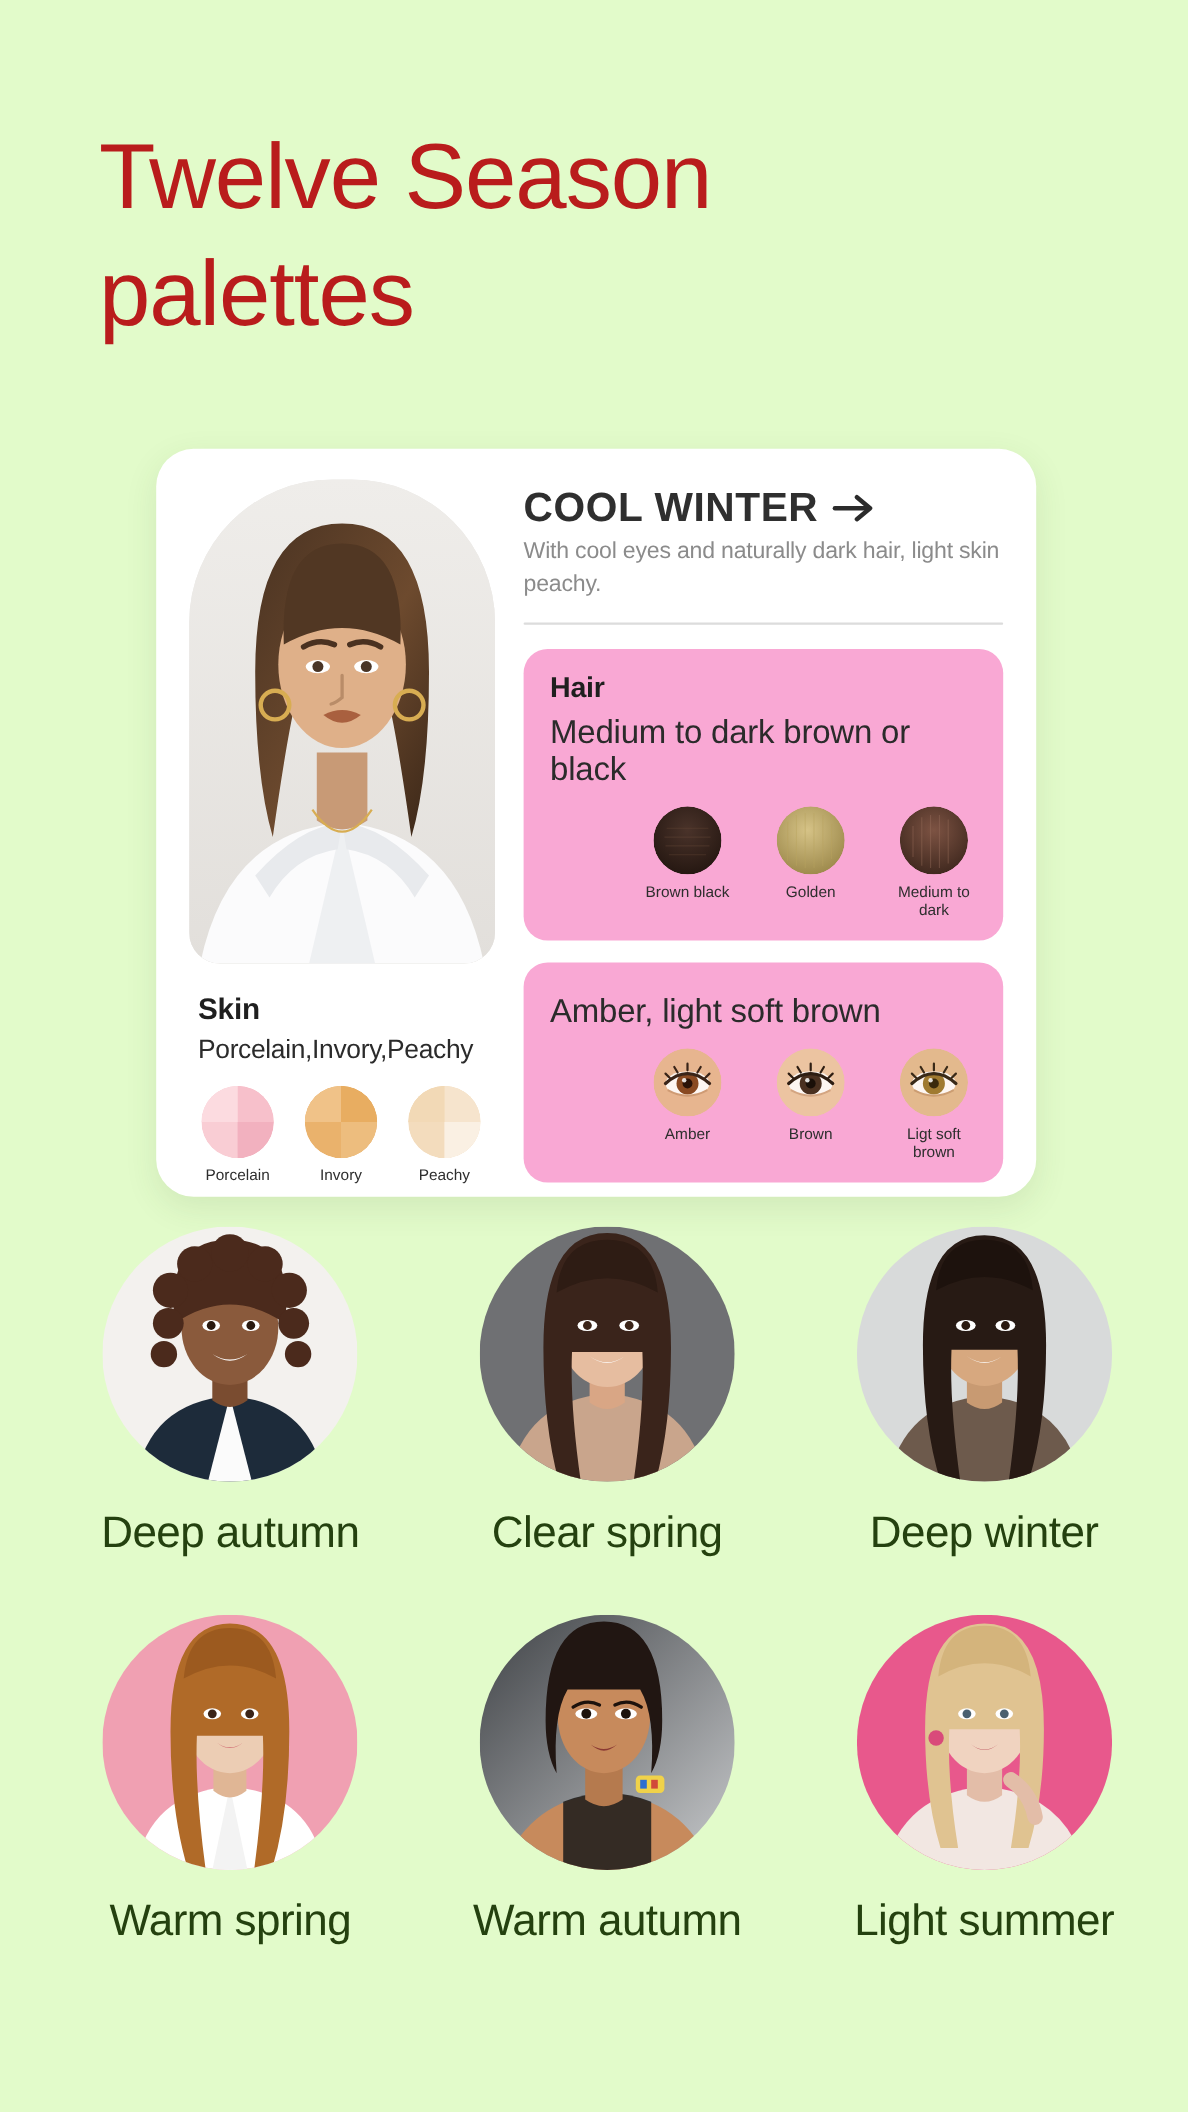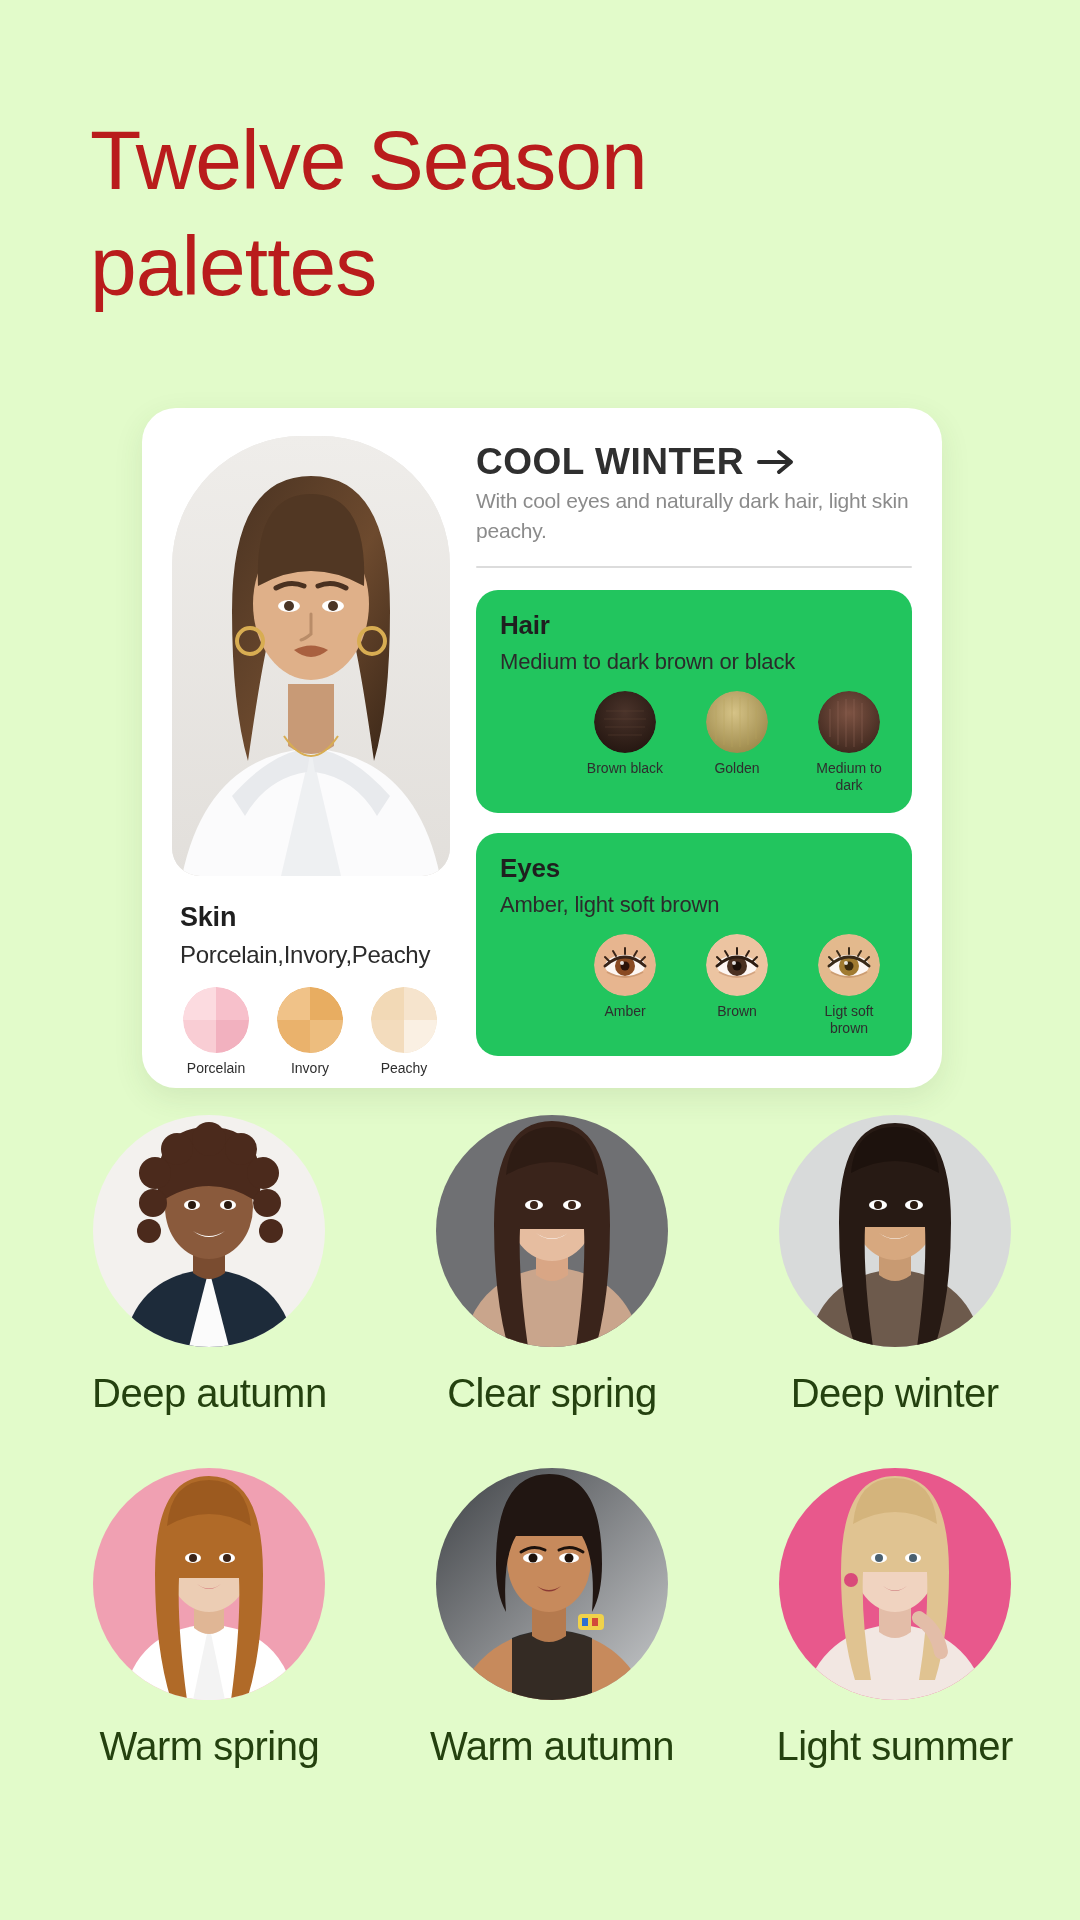--- a/index.html
+++ b/index.html
@@ -132,34 +132,34 @@
   }
   .divider {
     margin-top: 20px;
     height: 2px;
     background: #dcdcdc;
     border-radius: 2px;
   }
 
   .trait-card {
     margin-top: 22px;
-    background: #22c55e;
+    background: #f9a8d4;
     border-radius: 22px;
     padding: 20px 24px 18px 24px;
   }
   .trait-card.eyes { margin-top: 20px; }
   .trait-title {
     font-size: 26px;
     font-weight: bold;
     color: #1f1f1f;
     letter-spacing: -0.2px;
   }
   .trait-sub {
     margin-top: 8px;
-    font-size: 22px;
+    font-size: 30px;
     color: #2b2b2b;
     letter-spacing: -0.2px;
   }
   .trait-swatches {
     display: flex;
     margin-top: 16px;
     gap: 34px;
     justify-content: flex-end;
   }
   .trait-swatch { width: 78px; text-align: center; }
@@ -391,21 +391,20 @@
                 </g>
               </svg>
             </div>
             <div class="cap">Medium to dark</div>
           </div>
 
         </div>
       </div>
 
       <div class="trait-card eyes">
-        <div class="trait-title">Eyes</div>
         <div class="trait-sub">Amber, light soft brown</div>
         <div class="trait-swatches">
 
           <div class="trait-swatch">
             <div class="dot">
               <svg viewBox="0 0 62 62" aria-hidden="true">
                 <circle cx="31" cy="31" r="31" fill="#e7b58f"></circle>
                 <ellipse cx="31" cy="32" rx="20" ry="11" fill="#fdf6f2"></ellipse>
                 <circle cx="31" cy="32" r="10" fill="#8a4a22"></circle>
                 <circle cx="31" cy="32" r="4.5" fill="#2a1208"></circle>

